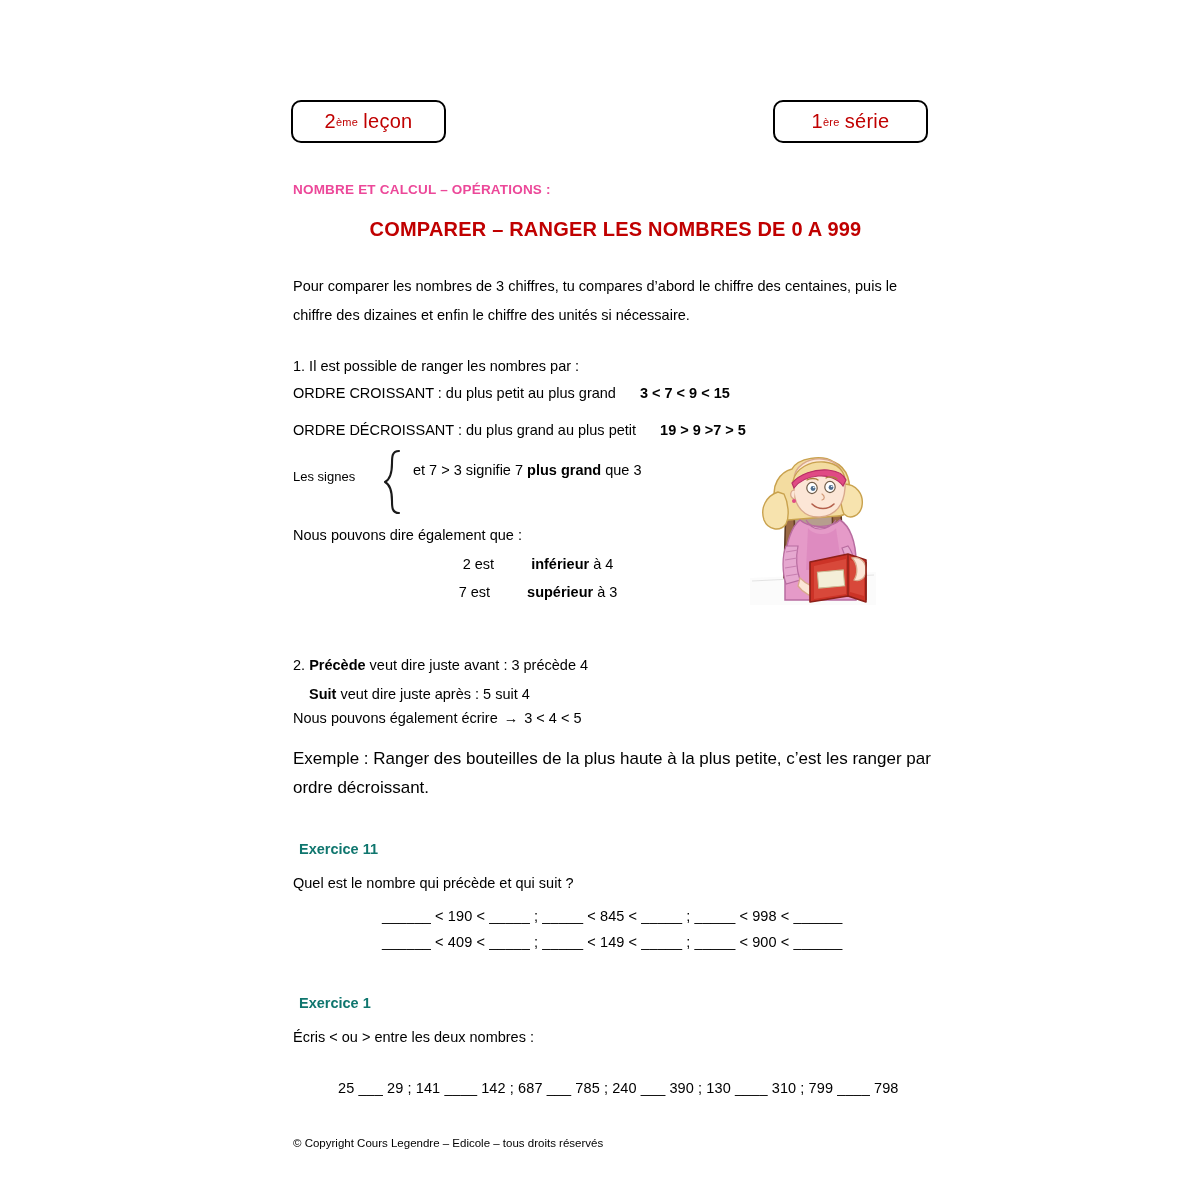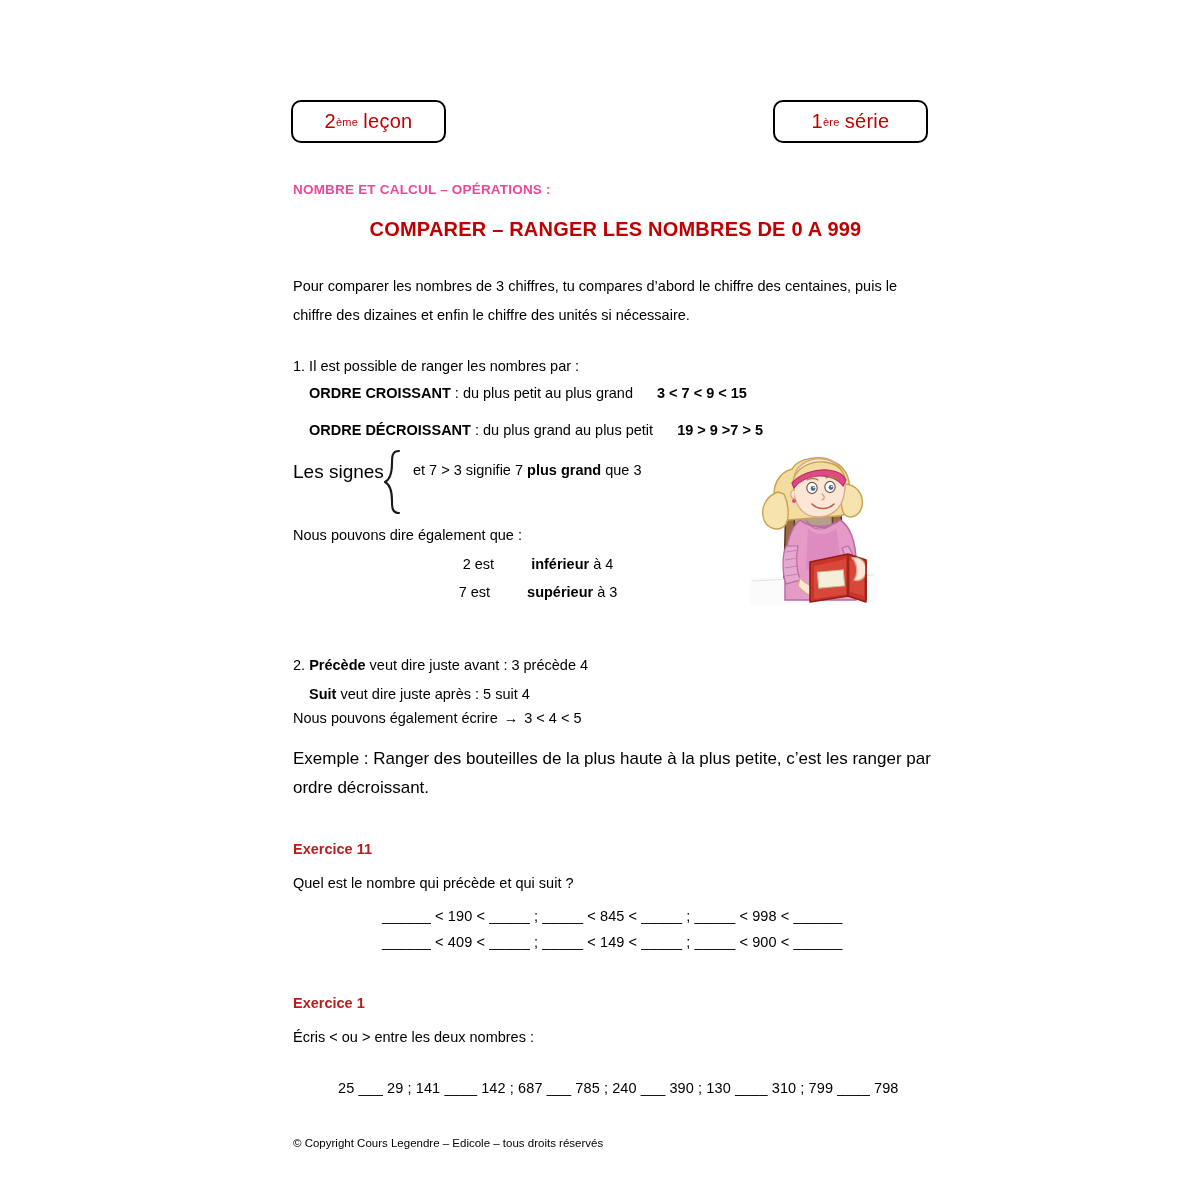--- a/index.html
+++ b/index.html
@@ -84,37 +84,37 @@
   #sec1-lead { top: 352px; }
 
   .ord-line {
     position: absolute;
     left: 293px;
     font-size: 14.5px;
     white-space: nowrap;
   }
   #ord-croissant { top: 385px; }
   #ord-decroissant { top: 422px; }
-  .ord-line b { font-weight: bold; margin-left: 16px; }
+  .ord-line b { font-weight: normal; }
   .ord-seq {
     font-weight: bold;
     margin-left: 24px;
   }
 
   
   #signs-wrap {
     position: absolute;
     left: 293px; top: 455px;
     width: 440px;
     height: 56px;
   }
   #signs-label {
     position: absolute;
-    left: 0; top: 6px;
-    font-size: 19px;
+    left: 0; top: 14px;
+    font-size: 13px;
     white-space: nowrap;
   }
   #brace {
     position: absolute;
     left: 88px; top: -6px;
     width: 22px;
     height: 66px;
   }
   #signs-lines {
     position: absolute;
@@ -169,24 +169,24 @@
     position: absolute;
     left: 293px; top: 744px;
     width: 645px;
     font-size: 17px;
     line-height: 29px;
   }
 
   
   .ex-title {
     position: absolute;
-    left: 293px;
+    left: 299px;
     font-size: 14.5px;
     font-weight: bold;
-    color: #b91c1c;
+    color: #0f766e;
     white-space: nowrap;
   }
   #ex11-title { top: 841px; }
   #ex12-title { top: 995px; }
 
   .ex-prompt {
     position: absolute;
     left: 293px;
     font-size: 14.5px;
     white-space: nowrap;

